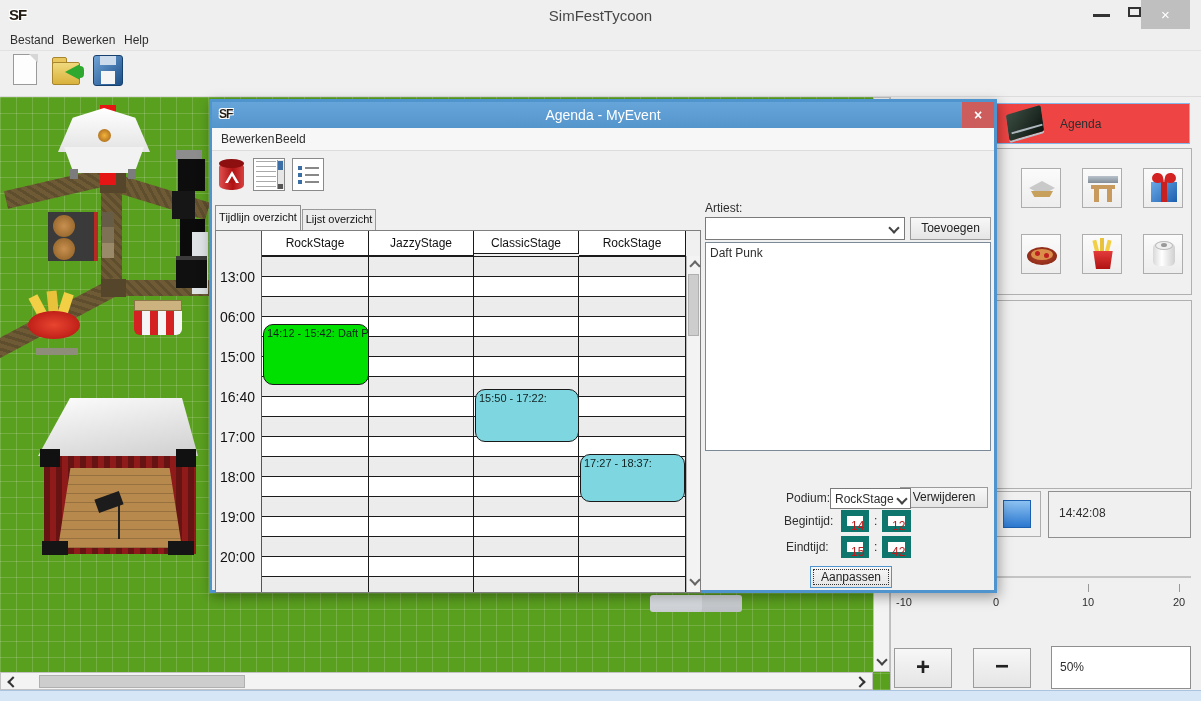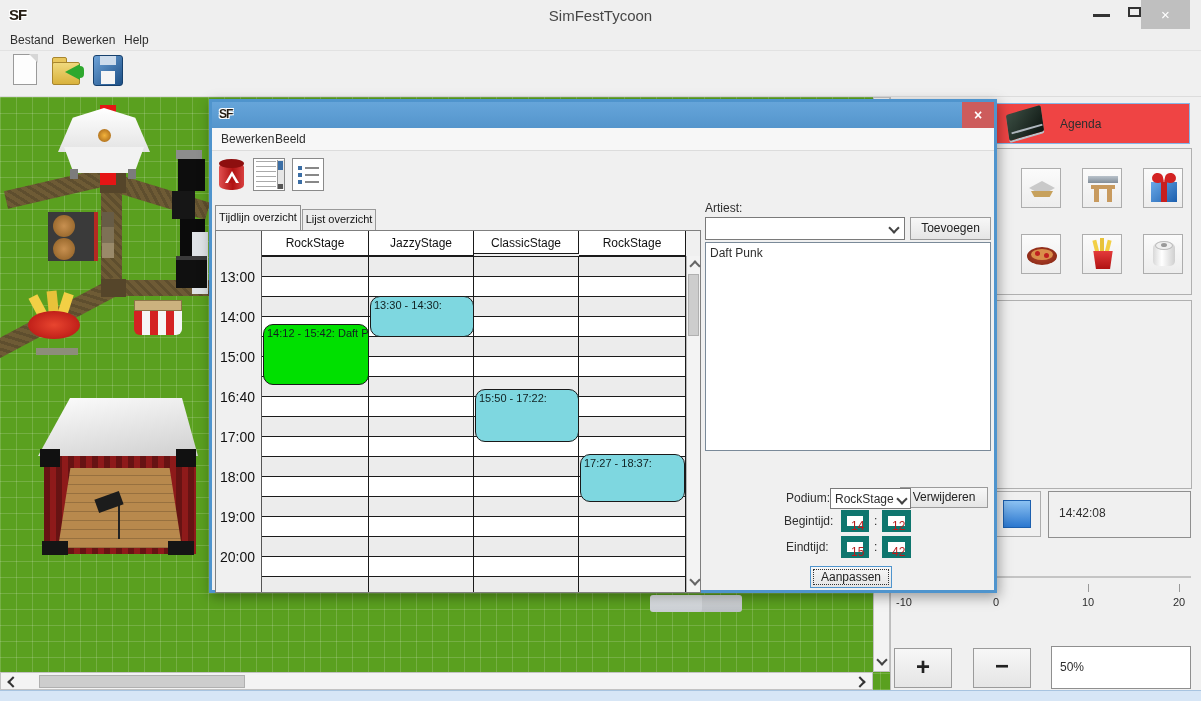--- a/index.html
+++ b/index.html
@@ -205,20 +205,21 @@
       <span class="a txt" style="left:8px;top:13px;font-size:12px;">50%</span>
     </div>
   </div>
 
   <div class="a" style="left:0;top:690px;width:1201px;height:11px;background:#d7e6f6;border-top:1px solid #a8c4e0;"></div>
 
   <div class="a" style="left:209px;top:99px;width:788px;height:494px;background:#f0f0f0;border:3px solid #4f94cd;box-sizing:border-box;box-shadow:2px 4px 12px rgba(0,0,0,.35);z-index:20;">
 
     <div class="a" style="left:0;top:0;width:782px;height:26px;background:linear-gradient(#66a5da,#5495cc);">
       <span class="a sf" style="left:7px;top:5px;font-size:12px;">SF</span>
+      <div class="a" style="left:0;top:5px;width:782px;text-align:center;font-size:14px;color:#fff;">Agenda - MyEvent</div>
       <div class="a" style="left:750px;top:0;width:32px;height:26px;background:#cd5c5c;color:#fff;text-align:center;line-height:26px;font-size:14px;font-weight:bold;">×</div>
     </div>
 
     <div class="a" style="left:0;top:26px;width:782px;height:22px;background:#f7f7f7;border-bottom:1px solid #dcdcdc;">
       <span class="a txt" style="left:9px;top:4px;font-size:12px;">Bewerken</span>
       <span class="a txt" style="left:63px;top:4px;font-size:12px;">Beeld</span>
     </div>
 
     <div class="a" style="left:0;top:49px;width:782px;height:50px;background:#f0f0f0;">
 
@@ -246,41 +247,40 @@
       </div>
     </div>
 
     <div class="a" style="left:3px;top:103px;width:86px;height:25px;background:#f2f2f2;border:1px solid #8e8e8e;border-bottom:none;box-sizing:border-box;text-align:center;font-size:11px;line-height:23px;color:#111;">Tijdlijn overzicht</div>
     <div class="a" style="left:90px;top:107px;width:74px;height:21px;background:#ececec;border:1px solid #9a9a9a;border-bottom:none;box-sizing:border-box;text-align:center;font-size:11px;line-height:19px;color:#111;">Lijst overzicht</div>
 
     <div id="table" class="a" style="left:3px;top:128px;width:486px;height:363px;">
 
       <div class="a" style="left:0;top:0;width:46px;height:361px;background:#f0f0f0;border-right:1px solid #555;box-sizing:border-box;">
         <div class="a tlabel" style="left:4px;top:38px;">13:00</div>
-        <div class="a tlabel" style="left:4px;top:78px;">14:00</div>
+        <div class="a tlabel" style="left:4px;top:78px;">06:00</div>
         <div class="a tlabel" style="left:4px;top:118px;">15:00</div>
         <div class="a tlabel" style="left:4px;top:158px;">16:40</div>
         <div class="a tlabel" style="left:4px;top:198px;">17:00</div>
         <div class="a tlabel" style="left:4px;top:238px;">18:00</div>
         <div class="a tlabel" style="left:4px;top:278px;">19:00</div>
         <div class="a tlabel" style="left:4px;top:318px;">20:00</div>
       </div>
 
       <div class="a hcell" style="left:46px;top:0;width:107px;height:25px;">RockStage</div>
       <div class="a hcell" style="left:153px;top:0;width:105px;height:25px;">JazzyStage</div>
       <div class="a hcell" style="left:258px;top:0;width:105px;height:23px;">ClassicStage</div>
       <div class="a hcell" style="left:363px;top:0;width:107px;height:25px;">RockStage</div>
 
       <div class="a colbody" style="left:46px;top:25px;width:107px;height:336px;"></div>
       <div class="a colbody" style="left:153px;top:25px;width:105px;height:336px;"></div>
       <div class="a colbody" style="left:258px;top:25px;width:105px;height:336px;"></div>
       <div class="a colbody" style="left:363px;top:25px;width:107px;height:336px;"></div>
 
       <div class="a ev" style="left:47px;top:93px;width:106px;height:61px;background:#00e000;">14:12 - 15:42: Daft Punk</div>
-      <div class="a ev" style="left:154px;top:65px;width:104px;height:41px;background:#7ed7e0;">13:30 - 14:30:</div>
       <div class="a ev" style="left:259px;top:158px;width:104px;height:53px;background:#7ed7e0;">15:50 - 17:22:</div>
       <div class="a ev" style="left:364px;top:223px;width:105px;height:48px;background:#7ed7e0;">17:27 - 18:37:</div>
 
       <div class="a" style="left:470px;top:25px;width:14px;height:336px;background:#f3f3f3;border-left:1px solid #b5b5b5;box-sizing:border-box;">
         <span class="chev up a" style="left:4px;top:6px;border-color:#666;"></span>
         <div class="a thumb" style="left:1px;top:18px;width:11px;height:62px;"></div>
         <span class="chev down a" style="left:4px;top:320px;border-color:#666;"></span>
       </div>
     </div>
 

